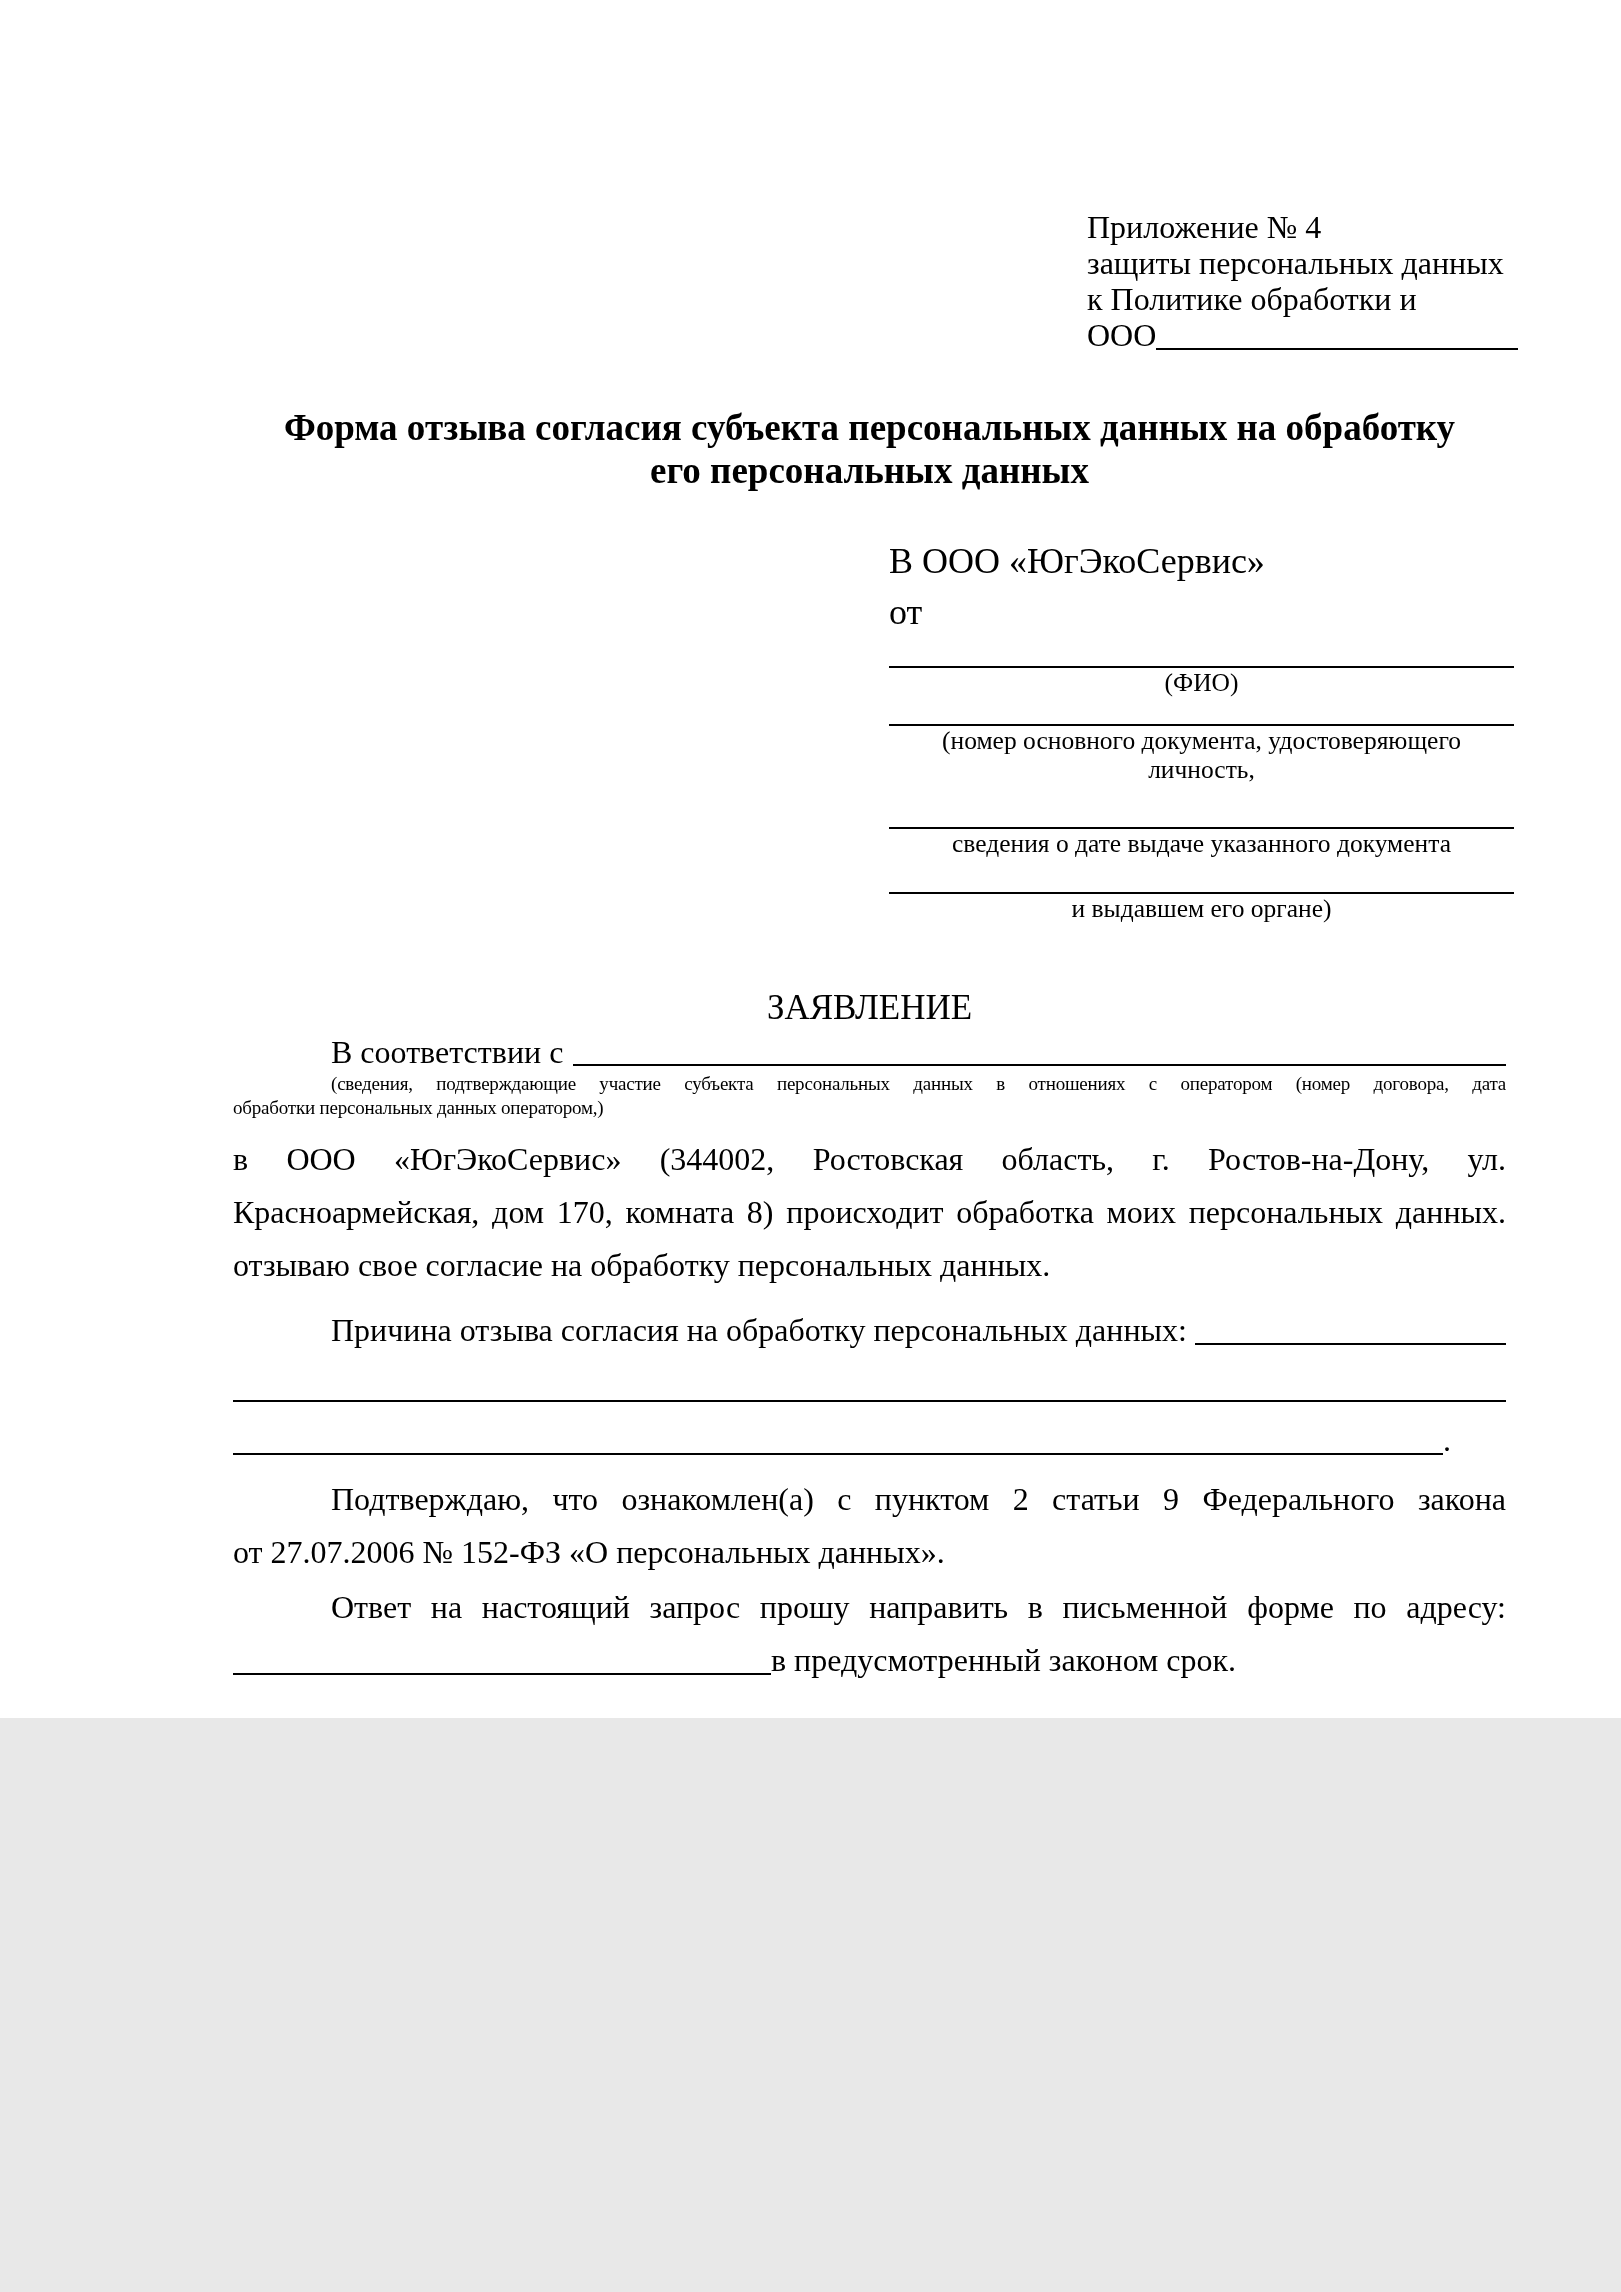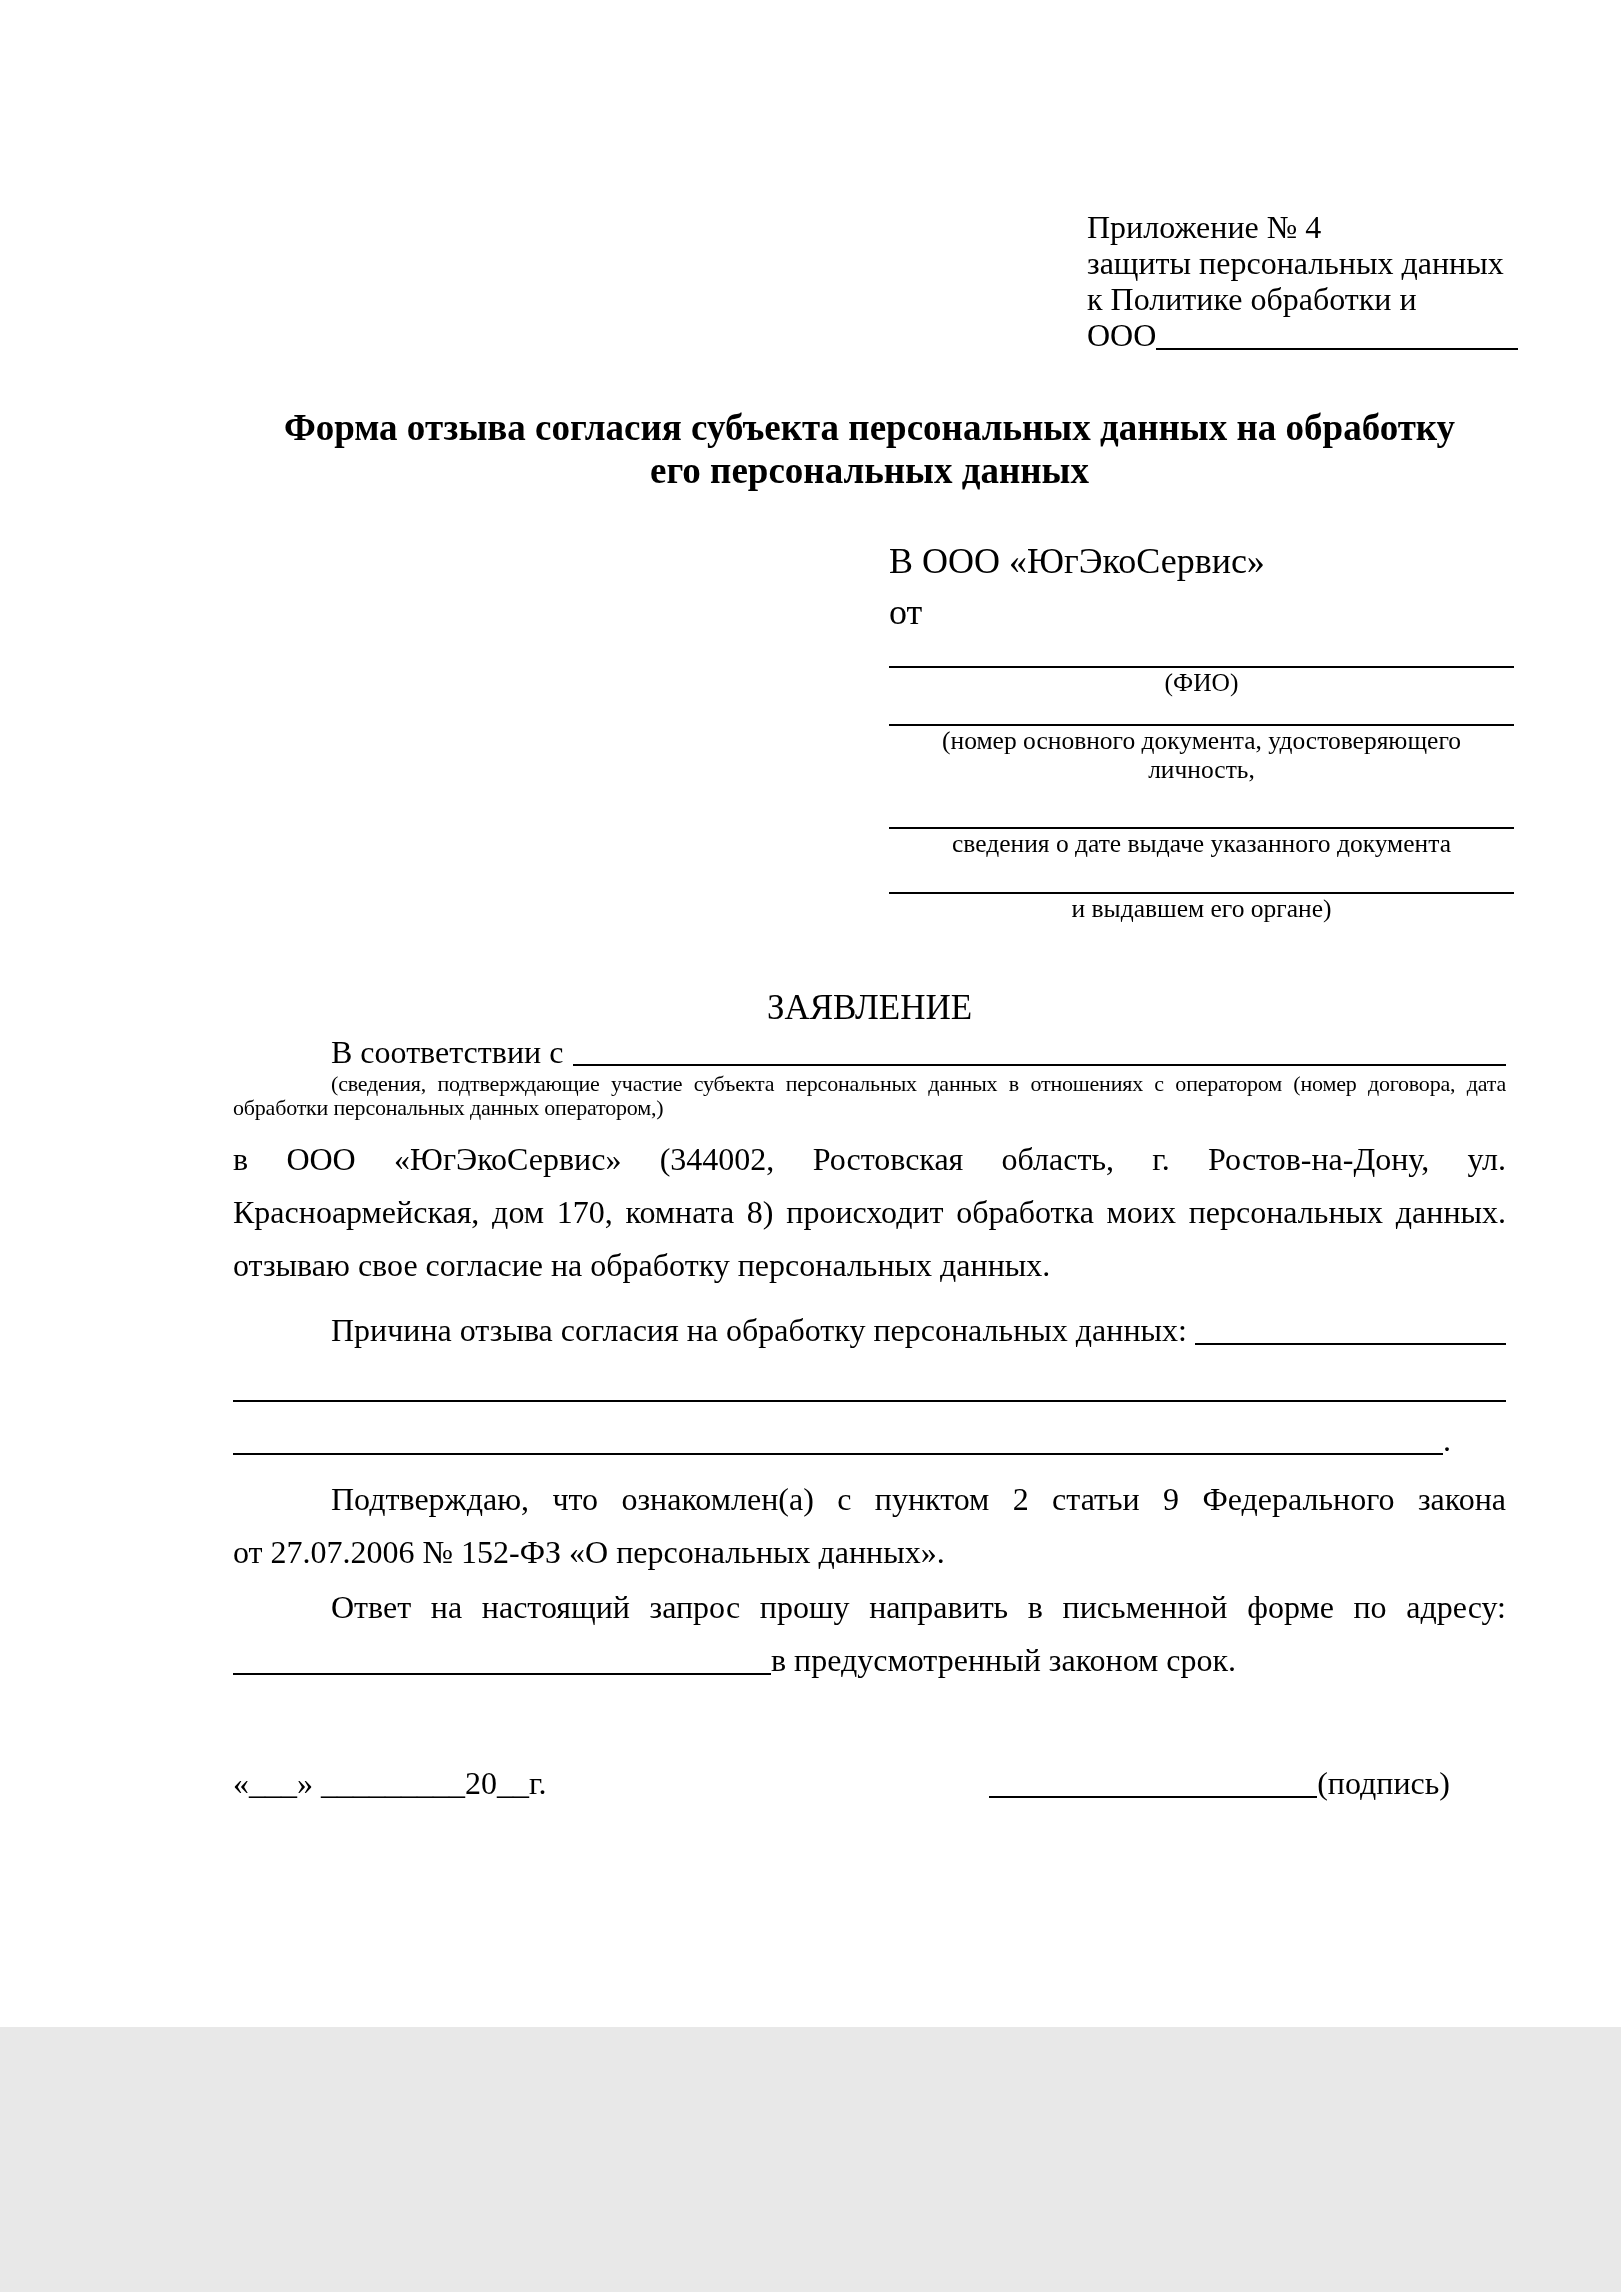--- a/index.html
+++ b/index.html
@@ -1,18 +1,18 @@
 <!DOCTYPE html>
 <html><head>
 <meta charset="utf-8">
 <style>
   html,body{margin:0;padding:0;background:#e8e8e8;}
   .page{
     position:relative;
-    width:1621px;height:2027px;
+    width:1621px;height:1718px;
     background:#ffffff;
     color:#000000;
     font-family:"Liberation Serif","DejaVu Serif",serif;
     margin:0 auto;
     overflow:hidden;
   }
   .content{padding:0 115px 0 233px;}
 
   
   .appendix{margin:209px 0 0 854px;width:431px;font-size:32px;line-height:36px;}
@@ -29,21 +29,21 @@
 
   
   .stmt-heading{margin-top:62px;font-size:35px;line-height:45px;text-align:center;font-weight:normal;}
 
   .fill{border-bottom:2.9px solid #000;position:relative;top:3.9px;}
   .grow{flex:1;}
 
   .intro-row{margin-top:1px;padding-left:98px;font-size:32px;line-height:43px;display:flex;align-items:baseline;}
   .intro-row .fill{margin-left:9.8px;}
 
-  .note{margin-top:-2px;font-size:22px;line-height:24px;letter-spacing:-0.2px;}
+  .note{margin-top:-2px;font-size:19px;line-height:24px;letter-spacing:-0.2px;}
   .note .l1{padding-left:98px;}
   .just{text-align:justify;text-align-last:justify;}
 
   .body-para{margin-top:13.7px;font-size:32px;line-height:53px;}
 
   .reason-row{margin-top:11.8px;padding-left:98px;font-size:32px;line-height:53px;display:flex;align-items:baseline;}
   .reason-row .fill{margin-left:7.8px;}
 
   .blank1{margin-top:0;height:43px;border-bottom:2.9px solid #000;}
   .blank2-row{margin-top:11.8px;font-size:32px;line-height:53px;display:flex;align-items:baseline;}

